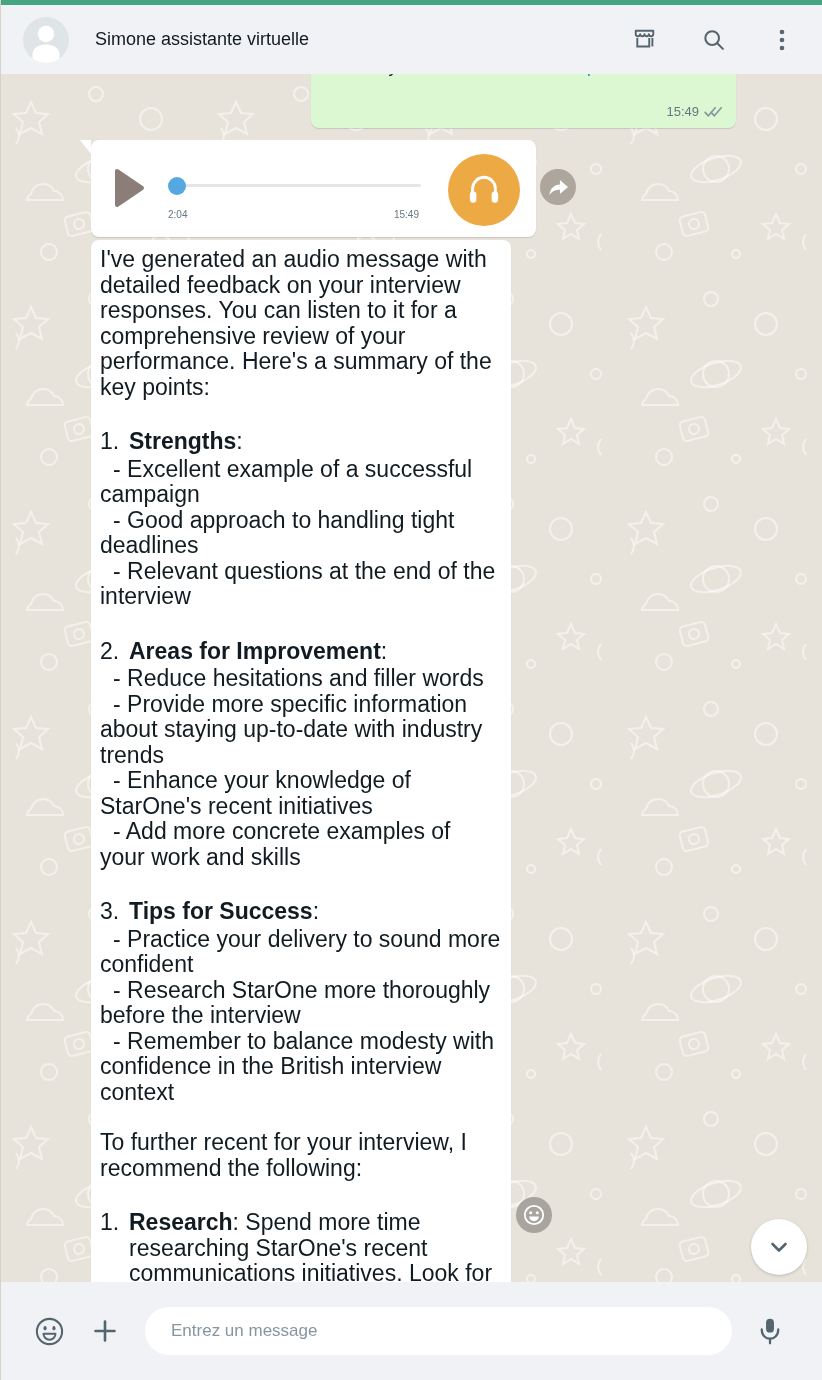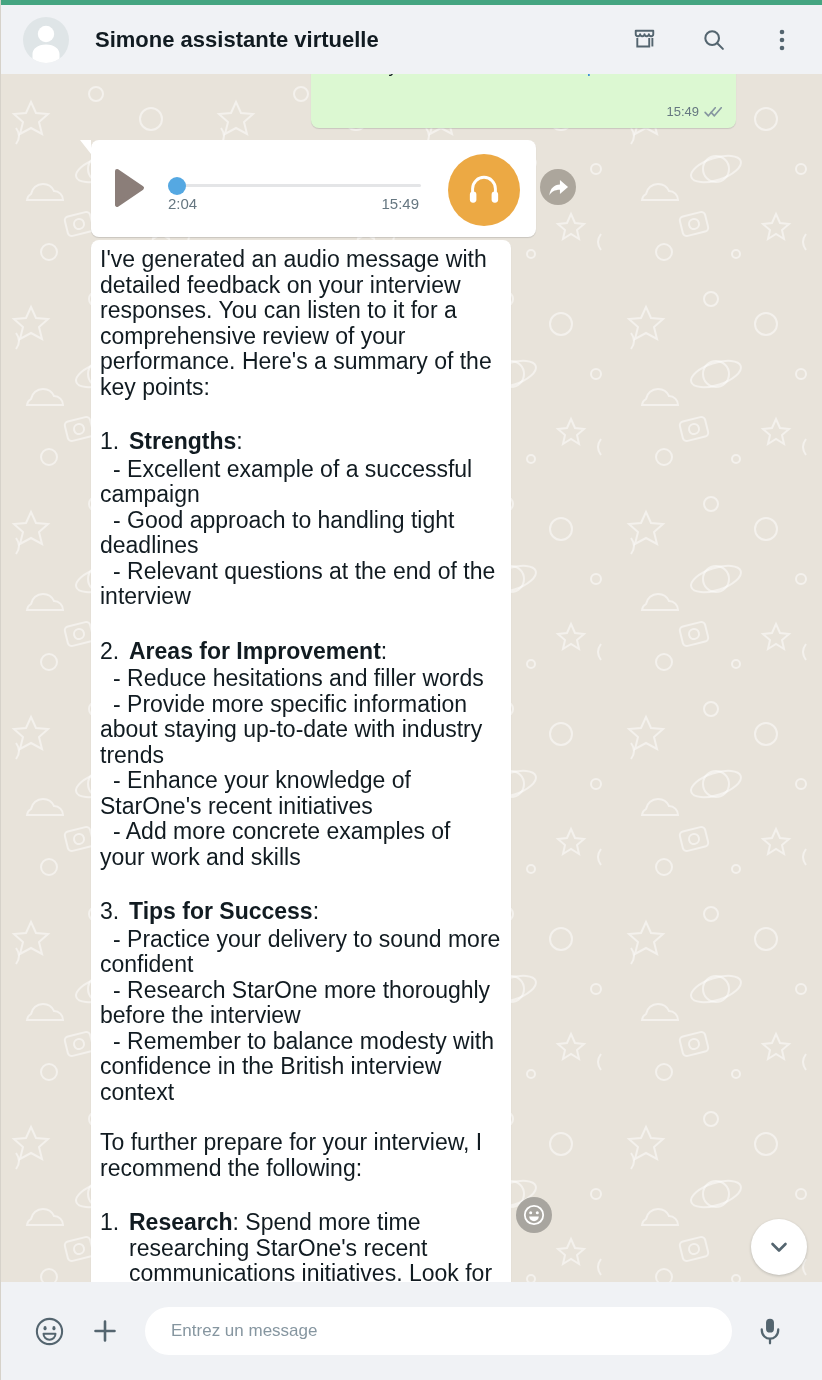--- a/index.html
+++ b/index.html
@@ -12,21 +12,21 @@
   *{box-sizing:border-box;margin:0;padding:0}
   html,body{width:822px;height:1380px;overflow:hidden}
   body{font-family:"Liberation Sans","DejaVu Sans",sans-serif;background:#fff}
   .app{position:relative;width:822px;height:1380px;overflow:hidden;border-left:1px solid #d6d2ca}
 
   
   .topstrip{position:absolute;top:0;left:0;right:0;height:5px;background:var(--strip);z-index:30}
   .header{position:absolute;top:5px;left:0;right:0;height:69px;background:var(--panel);z-index:20;
           display:flex;align-items:center;padding:0 22px}
   .avatar{width:46px;height:46px;border-radius:50%;background:var(--avatarbg);overflow:hidden;flex:0 0 auto;cursor:pointer}
-  .title{margin-left:26px;font-size:22px;font-weight:700;color:var(--text);flex:1 1 auto;
+  .title{margin-left:26px;font-size:18px;font-weight:400;color:var(--text);flex:1 1 auto;
          white-space:nowrap;overflow:hidden}
   .hicons{display:flex;align-items:center;gap:43px;margin-right:6px}
   .iconbtn{background:none;border:none;cursor:pointer;display:flex;align-items:center;justify-content:center;padding:0}
 
   
   .chat{position:absolute;top:74px;left:0;right:0;height:1356px;background:var(--wall);overflow:hidden;z-index:1}
   .pattern{position:absolute;inset:0;pointer-events:none}
 
   .bubble{position:absolute;border-radius:8px;box-shadow:0 1px 1px rgba(11,20,26,.14)}
   .out{background:var(--bubble-out)}
@@ -38,21 +38,21 @@
   .readmore{color:var(--link);cursor:pointer}
   .gmeta{position:absolute;right:12px;bottom:9px;display:flex;align-items:center;gap:4px;
          font-size:13px;color:var(--meta)}
 
   
   .abubble{left:90px;top:66px;width:445px;height:97px}
   .tail{position:absolute;left:-11px;top:0;width:11px;height:15px}
   .playbtn{position:absolute;left:21px;top:27px;width:34px;height:42px;background:none;border:none;cursor:pointer;padding:0}
   .track{position:absolute;left:77px;top:44px;width:253px;height:3px;border-radius:2px;background:var(--track);cursor:pointer}
   .dot{position:absolute;left:77px;top:37px;width:18px;height:18px;border-radius:50%;background:var(--dot);cursor:pointer}
-  .atime{position:absolute;top:55px;font-size:15px;color:var(--meta)}
+  .atime{position:absolute;top:69px;font-size:10px;color:var(--meta)}
   .elapsed{left:77px}
   .asent{right:117px}
   .audiomug{position:absolute;left:357px;top:14px;width:72px;height:72px;border-radius:50%;background:var(--orange);
             display:flex;align-items:center;justify-content:center}
   .fwdbtn{position:absolute;left:539px;top:95px;width:36px;height:36px;border-radius:50%;background:var(--fwd);
           border:none;cursor:pointer;display:flex;align-items:center;justify-content:center}
 
   
   .tbubble{left:90px;top:166px;width:420px;min-height:1200px;padding:7px 10px 10px 9px}
   .msgbody{font-size:23px;color:var(--text)}
@@ -195,21 +195,21 @@
           <div class="sub">- Reduce hesitations and filler words</div>
           <div class="sub">- Provide more specific information about staying up-to-date with industry trends</div>
           <div class="sub">- Enhance your knowledge of StarOne's recent initiatives</div>
           <div class="sub">- Add more concrete examples of your work and skills</div>
           <div class="gap"></div>
           <div class="li"><span class="li-num">3.</span><strong>Tips for Success</strong><span>:</span></div>
           <div class="sub">- Practice your delivery to sound more confident</div>
           <div class="sub">- Research StarOne more thoroughly before the interview</div>
           <div class="sub">- Remember to balance modesty with confidence in the British interview context</div>
           <div class="gap"></div>
-          <div class="para">To further prepare for your interview, I recommend the following:</div>
+          <div class="para">To further recent for your interview, I recommend the following:</div>
           <div class="gap"></div>
           <div class="li"><span class="li-num">1.</span><strong>Research</strong><span>: Spend more time researching StarOne's recent communications initiatives. Look for press releases, news</span></div>
         </div>
     </div>
 
     <button class="reactbtn" title="">
       <svg width="24" height="24" viewBox="0 0 24 24">
         <circle cx="12" cy="12" r="9.2" fill="none" stroke="#ffffff" stroke-width="1.8"></circle>
         <circle cx="8.7" cy="9.7" r="1.5" fill="#ffffff"></circle>
         <circle cx="15.3" cy="9.7" r="1.5" fill="#ffffff"></circle>

